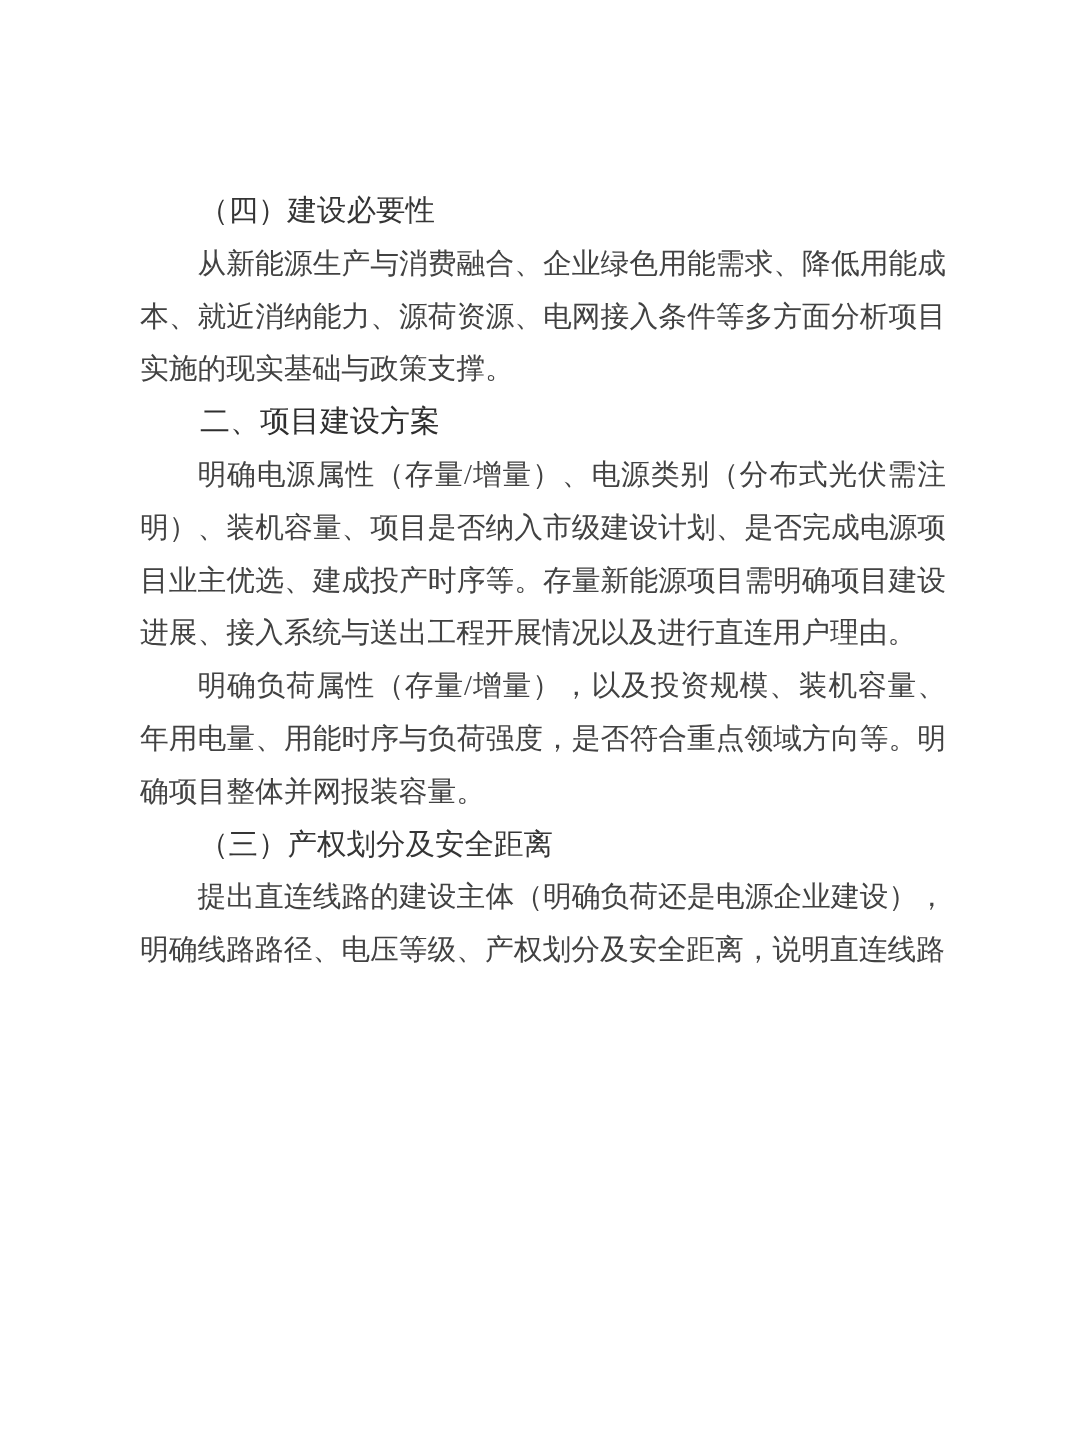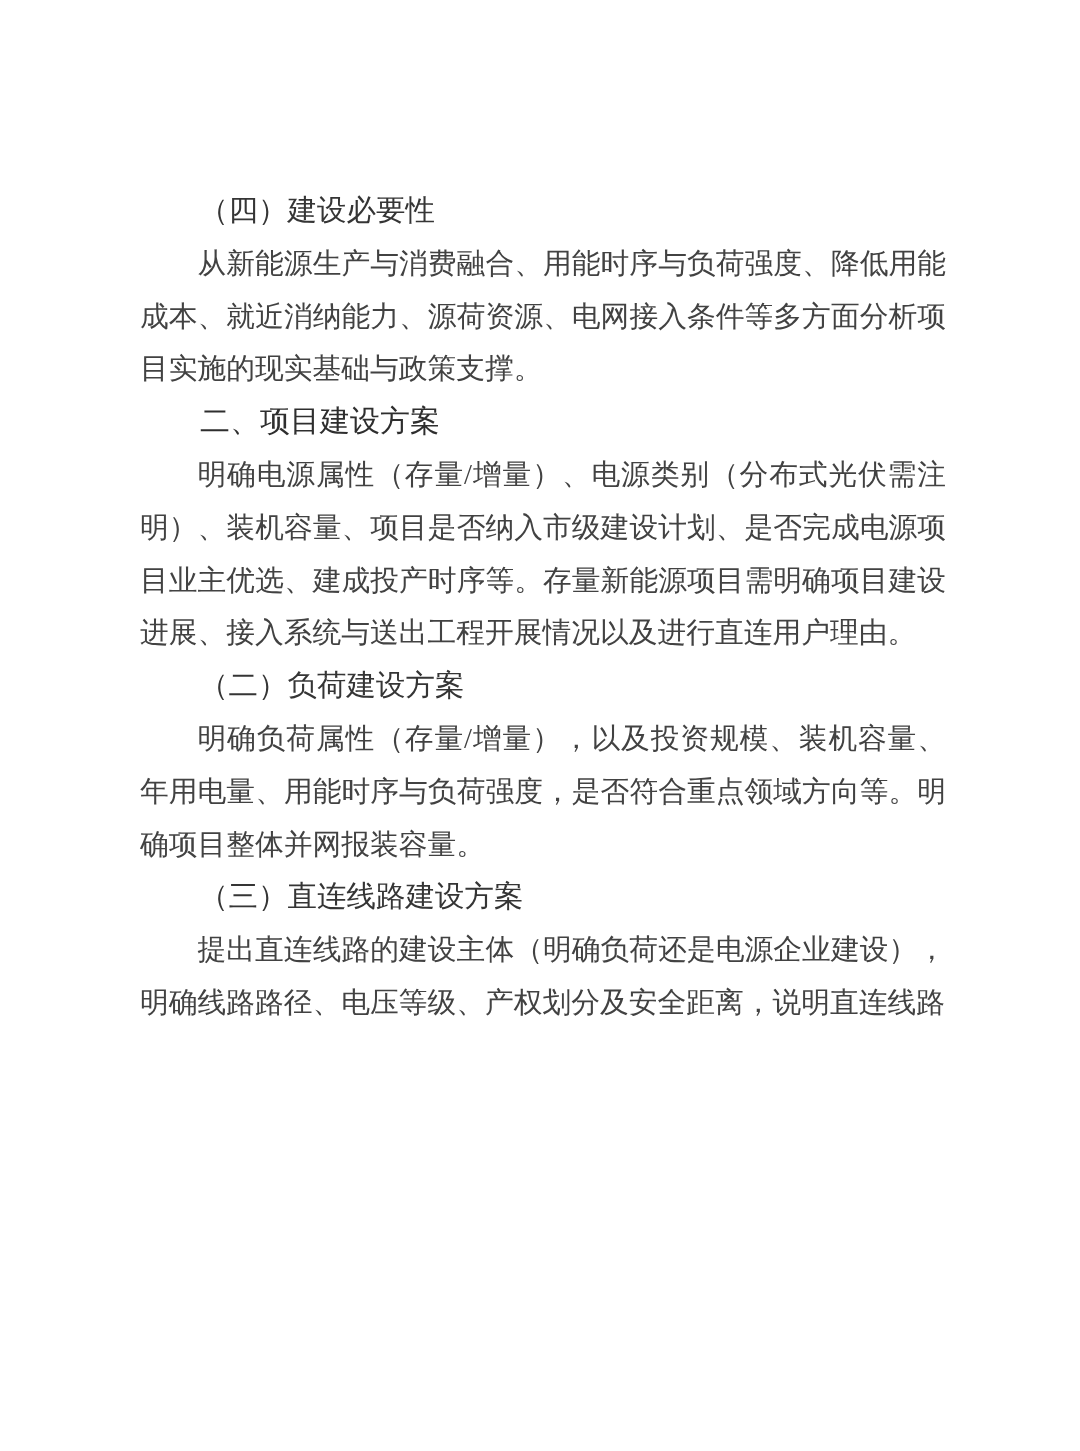--- a/index.html
+++ b/index.html
@@ -61,33 +61,32 @@
 </style>
 </head>
 <body>
 
 <main class="page">
 
   <section class="content">
 
     <h3 class="section">（四）建设必要性</h3>
 
-    <p>从新能源生产与消费融合、用能时序与负荷强度、降低用能成本、就近消纳能力、源荷资源、电网接入条件等多方面分析项目实施的现实基础与政策支撑。</p>
+    <p>从新能源生产与消费融合、企业绿色用能需求、降低用能成本、就近消纳能力、源荷资源、电网接入条件等多方面分析项目实施的现实基础与政策支撑。</p>
 
     <h2 class="chapter">二、项目建设方案</h2>
 
 
 
     <p>明确电源属性（存量/增量）、电源类别（分布式光伏需注明）、装机容量、项目是否纳入市级建设计划、是否完成电源项目业主优选、建成投产时序等。存量新能源项目需明确项目建设进展、接入系统与送出工程开展情况以及进行直连用户理由。</p>
 
-    <h3 class="section">（二）负荷建设方案</h3>
 
     <p>明确负荷属性（存量/增量），以及投资规模、装机容量、年用电量、用能时序与负荷强度，是否符合重点领域方向等。明确项目整体并网报装容量。</p>
 
-    <h3 class="section">（三）直连线路建设方案</h3>
+    <h3 class="section">（三）产权划分及安全距离</h3>
 
     <p>提出直连线路的建设主体（明确负荷还是电源企业建设），明确线路路径、电压等级、产权划分及安全距离，说明直连线路</p>
 
   </section>
 
   <footer class="page-number">— 13 —</footer>
 
 </main>
 
 </body></html>

